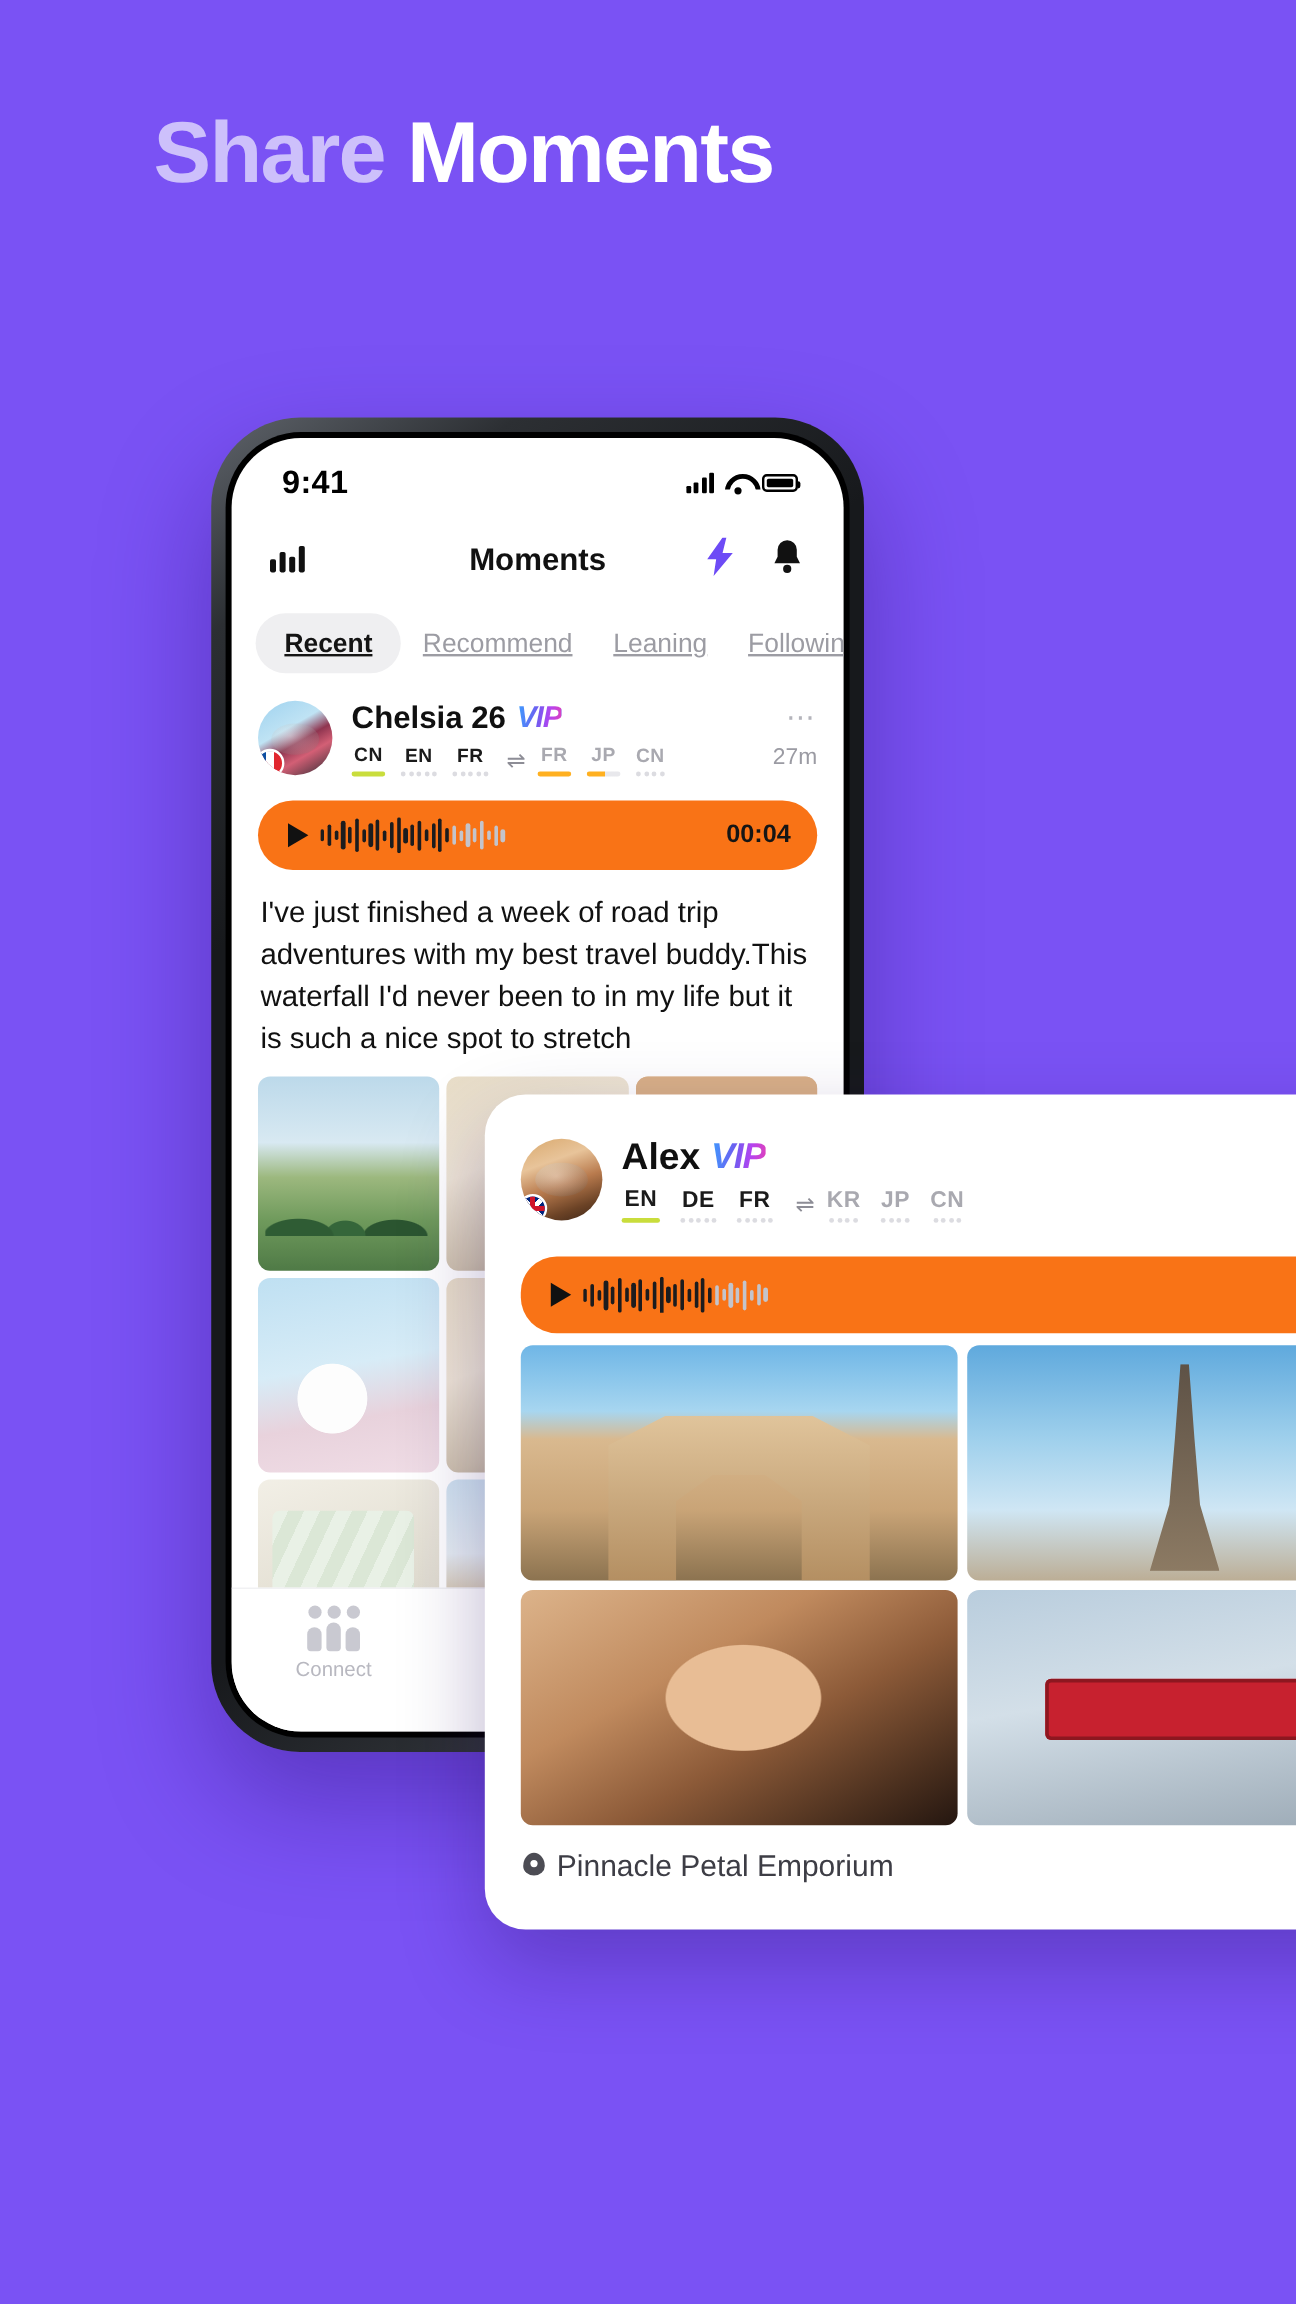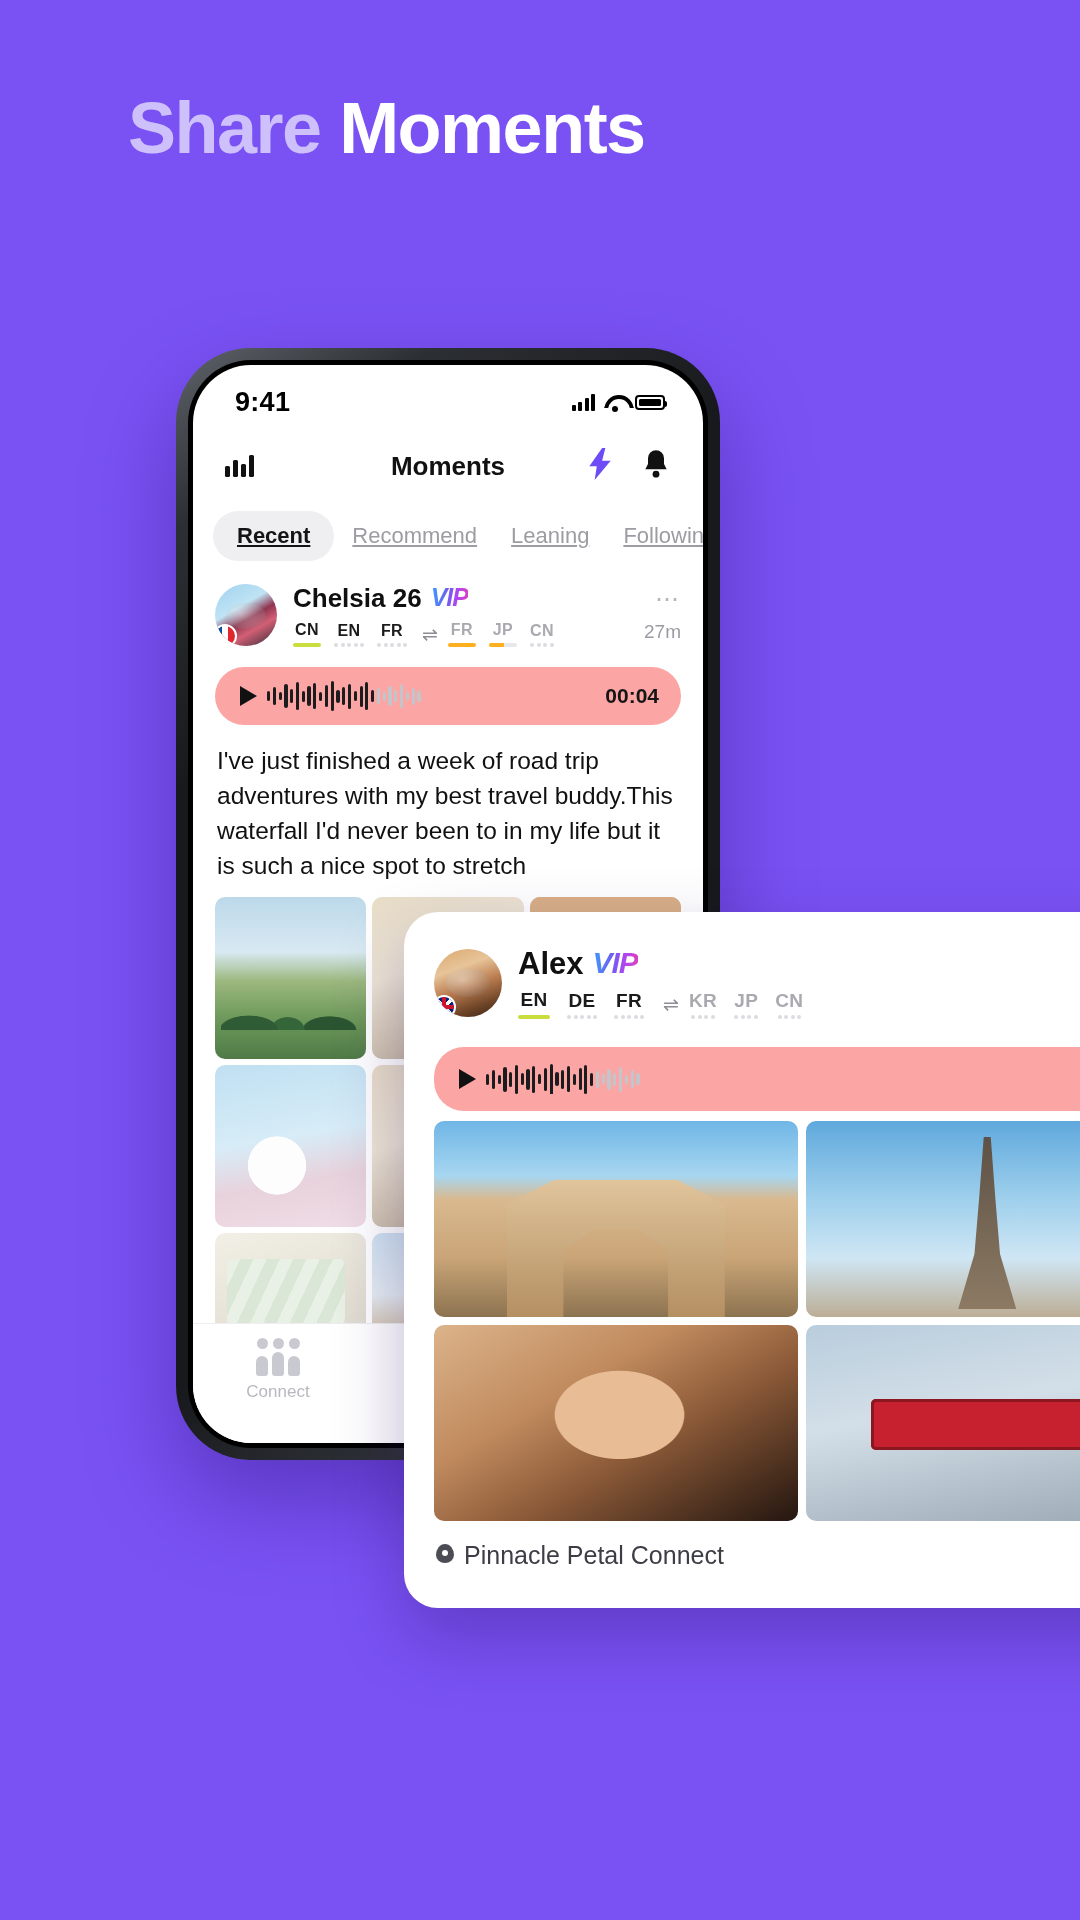--- a/index.html
+++ b/index.html
@@ -136,40 +136,40 @@
   }
   .flag.fr { background:linear-gradient(90deg,#0b4ea2 33%,#fff 33%,#fff 66%,#e1262e 66%); }
   .flag.uk { background:#00247d; }
   .flag.uk::before { content:""; position:absolute; inset:0; background:
       linear-gradient(45deg,transparent 43%,#fff 43%,#fff 57%,transparent 57%),
       linear-gradient(-45deg,transparent 43%,#fff 43%,#fff 57%,transparent 57%); }
   .flag.uk::after { content:""; position:absolute; inset:0; background:
       linear-gradient(90deg,transparent 40%,#cf142b 40%,#cf142b 60%,transparent 60%),
       linear-gradient(0deg,transparent 40%,#cf142b 40%,#cf142b 60%,transparent 60%); }
   .namecol { margin-left:16px; flex:1; min-width:0; }
-  .nameline { display:flex; align-items:flex-start; gap:9px; }
+  .nameline { display:flex; align-items:center; gap:9px; }
   .uname { font-size:26px; font-weight:bold; color:#101010; }
   .langs { display:flex; align-items:center; gap:0; margin-top:7px; }
   .langitem { display:flex; flex-direction:column; align-items:center; margin-right:13px; }
   .langitem .code { font-size:16px; font-weight:bold; color:#1b1b1b; letter-spacing:.4px; }
   .langitem.dim .code { font-weight:bold; color:#a9a9b0; }
   .dots { display:flex; gap:2.5px; margin-top:3px; }
   .dots i { width:4px; height:4px; border-radius:50%; background:#dcdce1; display:block; }
   .bar { width:28px; height:4px; border-radius:2px; background:#c9dd3c; margin-top:4px; }
   .bar.orange { background:#ffb020; }
   .bar.orange-half { background:linear-gradient(90deg,#ffb020 55%,#e8e8ec 55%); }
   .swap { font-size:19px; color:#8d8d96; margin:0 10px 0 2px; }
   .post-meta { margin-left:auto; text-align:right; flex:none; }
   .dots-menu { color:#b4b4bb; font-size:24px; letter-spacing:2px; line-height:1; }
   .ago { font-size:19px; color:#9b9ba3; margin-top:10px; }
 
   
   .audio {
     margin:14px 0 4px; height:58px;
-    background:#fca5a5; border-radius:30px;
+    background:#f97316; border-radius:30px;
     display:flex; align-items:center; padding:0 22px 0 14px; justify-content:center;
   }
   .play {
     width:38px; height:38px; flex:none;
     display:flex; align-items:center; justify-content:center;
   }
   .play::after {
     content:""; width:0;height:0;
     border-left:17px solid #111;
     border-top:10px solid transparent;
@@ -591,15 +591,15 @@
     <div class="ph im-arc"></div>
     <div class="ph im-eiffel"></div>
     <div class="ph im-woman"></div>
     <div class="ph im-metro">
       <span class="metro-label">METRO</span>
     </div>
   </div>
 
   <div class="loc">
     <span class="pin"></span>
-    <span class="loctext">Pinnacle Petal Connect</span>
+    <span class="loctext">Pinnacle Petal Emporium</span>
   </div>
 </div>
 
 </body></html>

